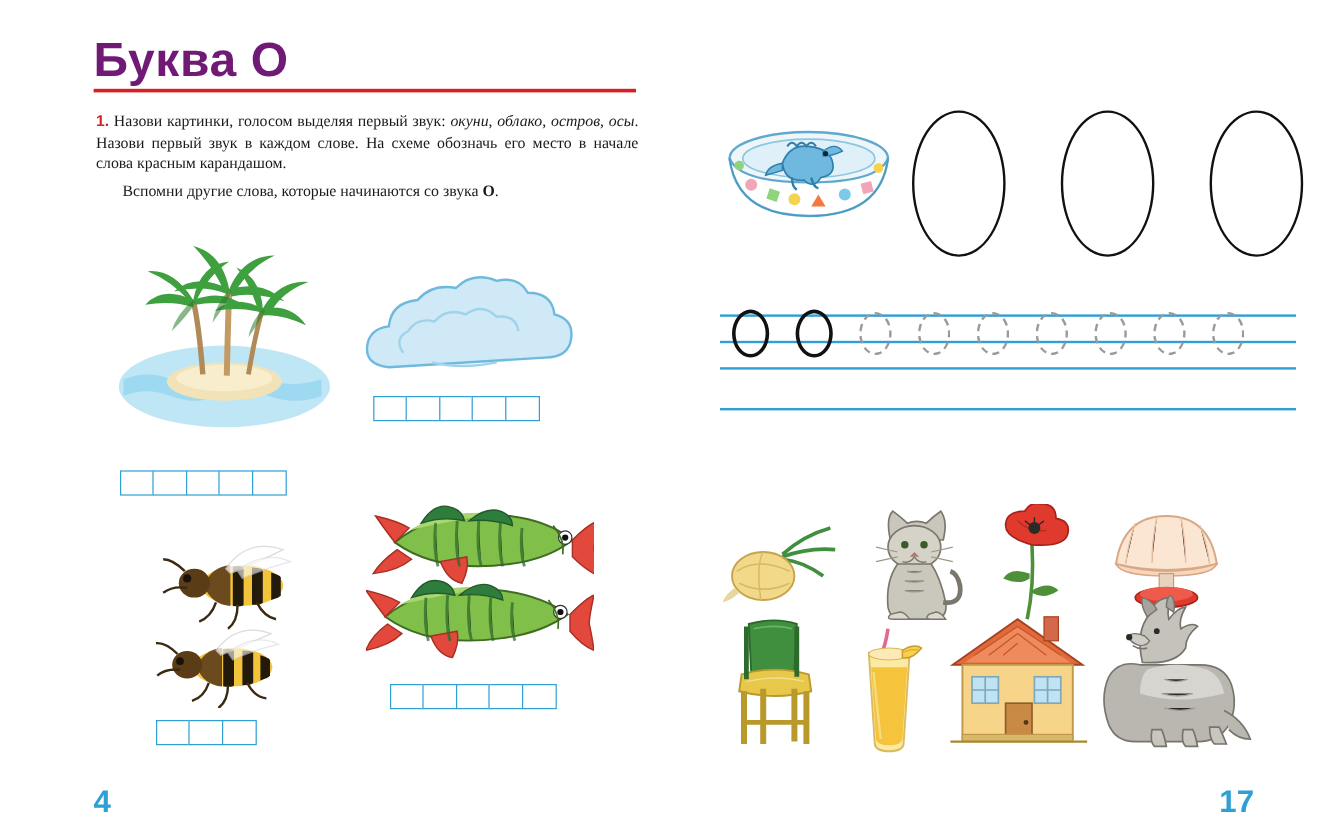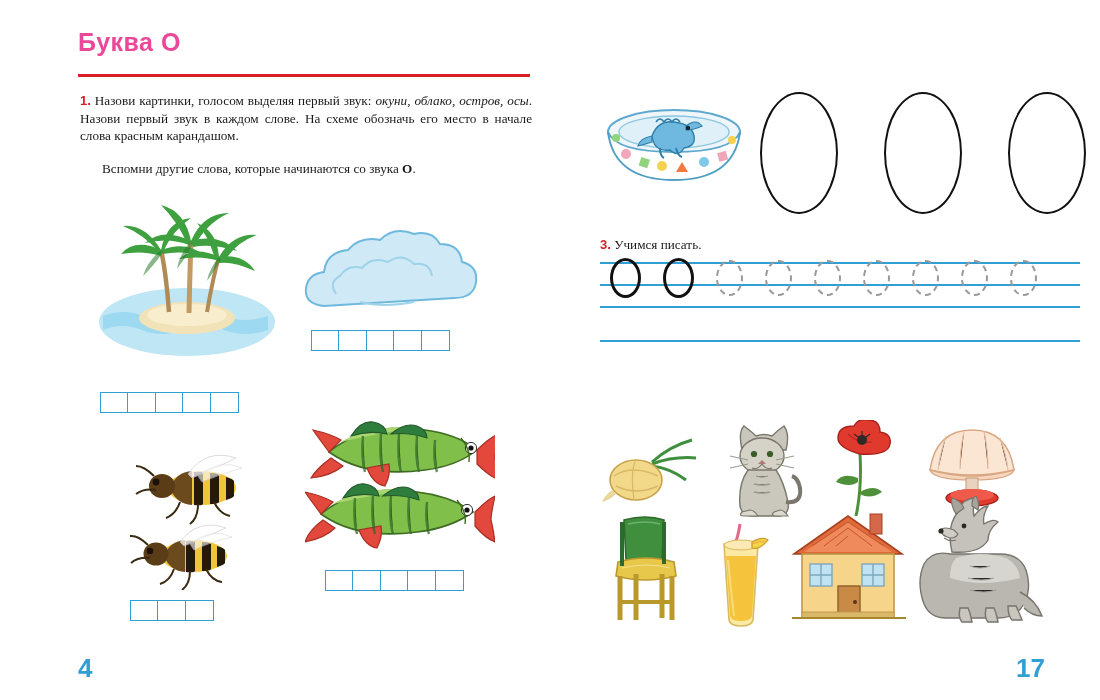--- a/index.html
+++ b/index.html
@@ -13,36 +13,36 @@
   }
   .spread{position:absolute;inset:0;display:flex;}
   .page{position:relative;height:100%;}
   .page-left{width:550px;}
   .page-right{width:550px;}
 
   
   .title{
     position:absolute;left:78px;top:28px;
     font-family:"Liberation Sans", sans-serif;
-    font-weight:bold;font-size:25px;color:#ec4899;
+    font-weight:bold;font-size:40px;color:#701a75;
     letter-spacing:0.5px;
   }
   .title-rule{
     position:absolute;left:78px;top:74px;width:452px;height:3px;
     background:#d81f26;
   }
   .task{
     position:absolute;
     font-size:13.2px;line-height:1.33;
     text-align:justify;
   }
   .task .num{color:#d81f26;font-weight:bold;font-family:"Liberation Sans",sans-serif;font-size:13px;}
   .task i{font-style:italic;}
   .task b{font-weight:bold;}
-  .indent{display:block;text-indent:22px;margin-top:15px;}
+  .indent{display:block;text-indent:22px;margin-top:5px;}
 
   #task1{left:80px;top:92px;width:452px;}
 
   
   .scheme{position:absolute;display:flex;}
   .scheme .cell{
     width:29px;height:21px;
     border:1.6px solid #2f9fd4;
     margin-right:-1.6px;
     box-sizing:border-box;
@@ -323,23 +323,20 @@
         <path d="M8 40 q6 48 66 48 q60 0 66 -48" fill="none" stroke="#2f7fa8" stroke-width="1" opacity=".4"></path>
       </svg>
     </div>
 
     <div class="ovals">
       <div class="oval"></div>
       <div class="oval"></div>
       <div class="oval"></div>
     </div>
 
-    <div class="task" id="task3">
-      <span class="num">3.</span><span> Учимся писать.</span>
-    </div>
 
     <div class="writelines">
       <div class="wl l1"></div>
       <div class="wl l2"></div>
       <div class="wl l3"></div>
       <div class="wl l4"></div>
       <div class="letters-row">
         <div class="ltr"></div>
         <div class="ltr"></div>
         <div class="ltr dashed"></div>

